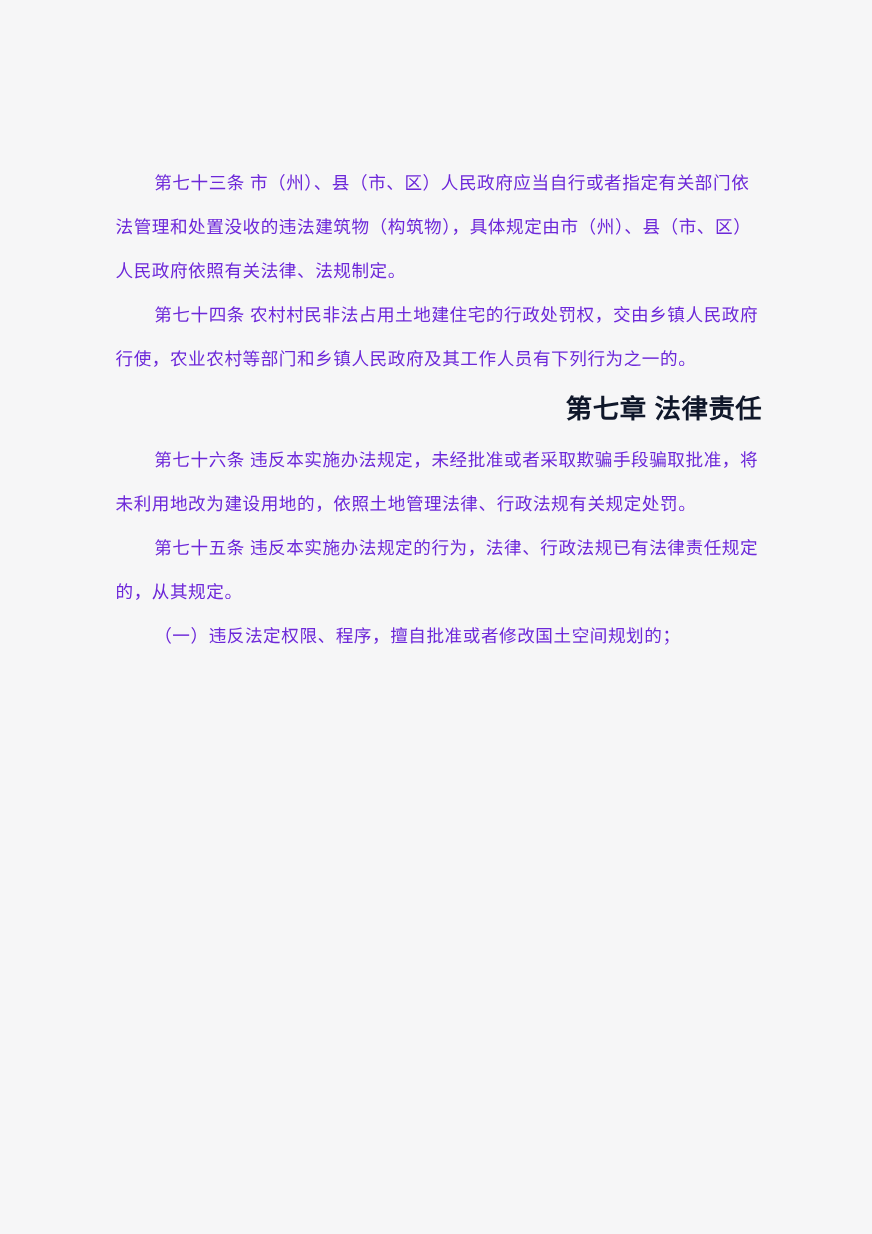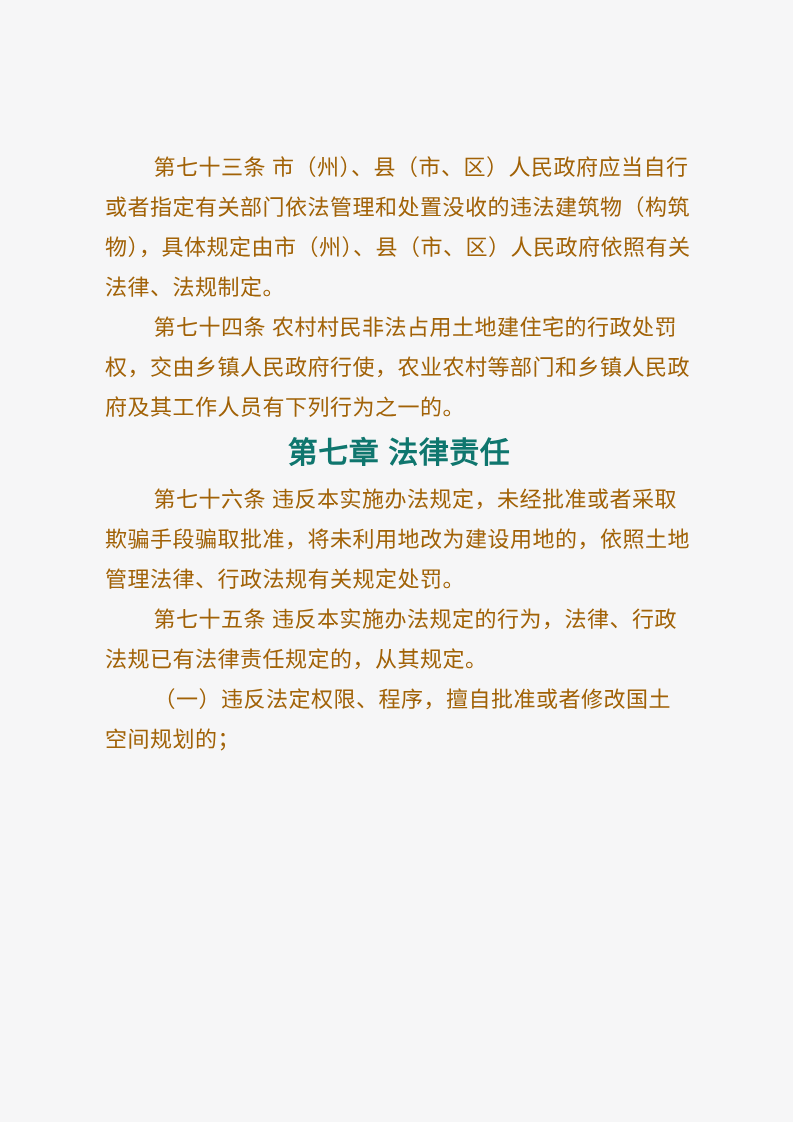--- a/index.html
+++ b/index.html
@@ -16,36 +16,36 @@
   .page {
     box-sizing: border-box;
     width: 793px;
     height: 1122px;
     padding: 148px 100px 0 105px;
     background: #f6f6f7;
   }
   .doc-paragraph {
     margin: 0;
     font-family: "Liberation Serif", "DejaVu Serif", serif;
-    font-size: 22px;
+    font-size: 16px;
     line-height: 40px;
     letter-spacing: 0.5px;
-    color: #a16207;
+    color: #6d28d9;
     text-indent: 2.2em;
     text-align: left;
     font-weight: 400;
   }
   .chapter-heading {
     margin: 5px 0 7px 0;
     font-family: "Liberation Sans", "DejaVu Sans", sans-serif;
-    font-size: 30px;
+    font-size: 24px;
     line-height: 40px;
     font-weight: 700;
-    color: #0f766e;
-    text-align: center;
+    color: #0f172a;
+    text-align: right;
     text-indent: 0;
     letter-spacing: 0.5px;
   }
 </style>
 </head>
 <body>
 
 <div class="page">
   <p class="doc-paragraph">第七十三条 市（州）、县（市、区）人民政府应当自行或者指定有关部门依法管理和处置没收的违法建筑物（构筑物），具体规定由市（州）、县（市、区）人民政府依照有关法律、法规制定。</p>
 

